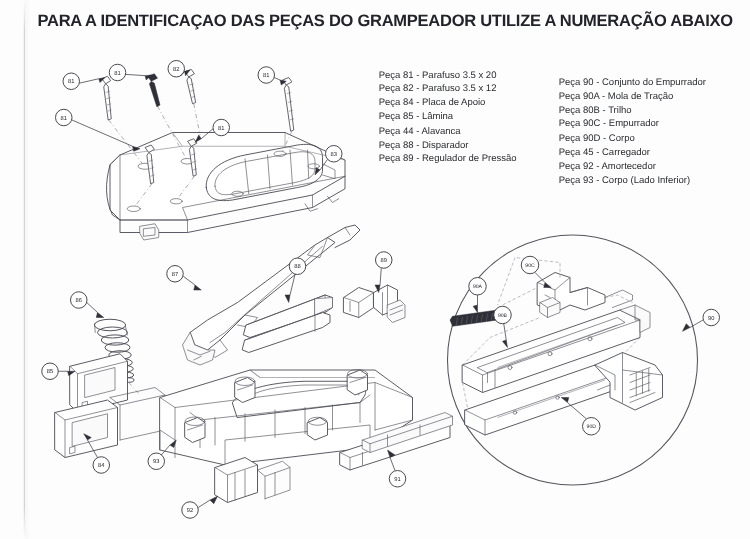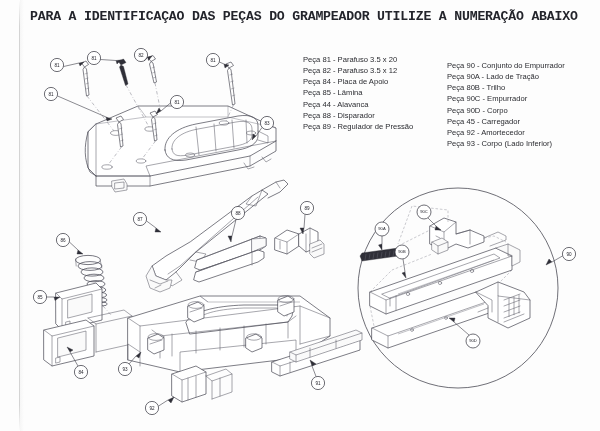--- a/index.html
+++ b/index.html
@@ -28,21 +28,21 @@
 
   
   .title{
     position:absolute;
     left:30px;top:9px;width:552px;
     font-size:13.2px;
     font-weight:bold;
     letter-spacing:-0.2px;
     color:#23242b;
     white-space:nowrap;
-    font-family:Liberation Mono, monospace;
+    font-family:Liberation Sans, sans-serif;
   }
 
   
   .parts-col{
     position:absolute;
     font-size:7.6px;
     line-height:11.15px;
     color:#2a2b30;
     white-space:nowrap;
   }
@@ -94,21 +94,21 @@
     <div>Peça 82 - Parafuso 3.5 x 12</div>
     <div>Peça 84 - Placa de Apoio</div>
     <div>Peça 85 - Lâmina</div>
     <div>Peça 44 - Alavanca</div>
     <div>Peça 88 - Disparador</div>
     <div>Peça 89 - Regulador de Pressão</div>
   </div>
 
   <div class="parts-col" id="parts-right">
     <div>Peça 90 - Conjunto do Empurrador</div>
-    <div>Peça 90A - Lado de Tração</div>
+    <div>Peça 90A - Mola de Tração</div>
     <div>Peça 80B - Trilho</div>
     <div>Peça 90C - Empurrador</div>
     <div>Peça 90D - Corpo</div>
     <div>Peça 45 - Carregador</div>
     <div>Peça 92 - Amortecedor</div>
     <div>Peça 93 - Corpo (Lado Inferior)</div>
   </div>
 
   <svg class="art" viewBox="0 0 600 431">
 

